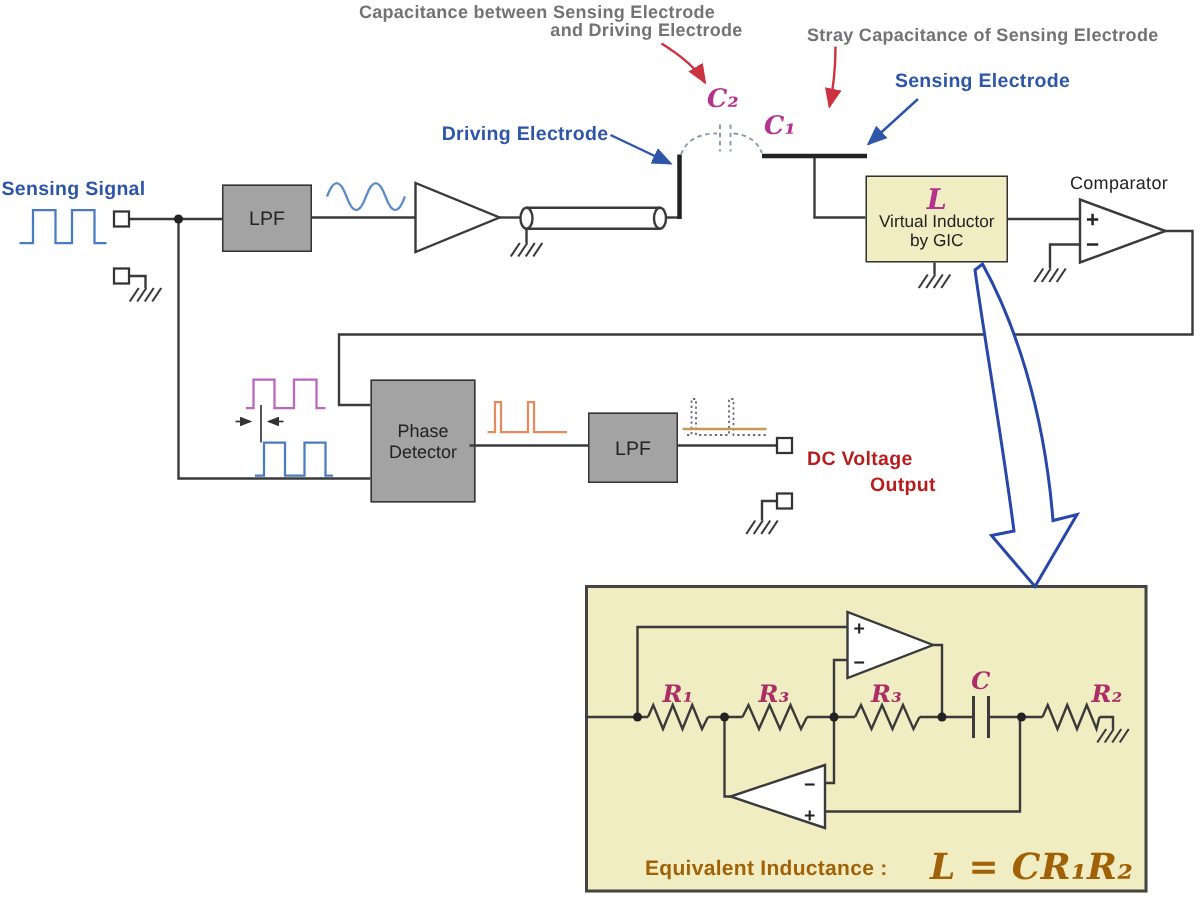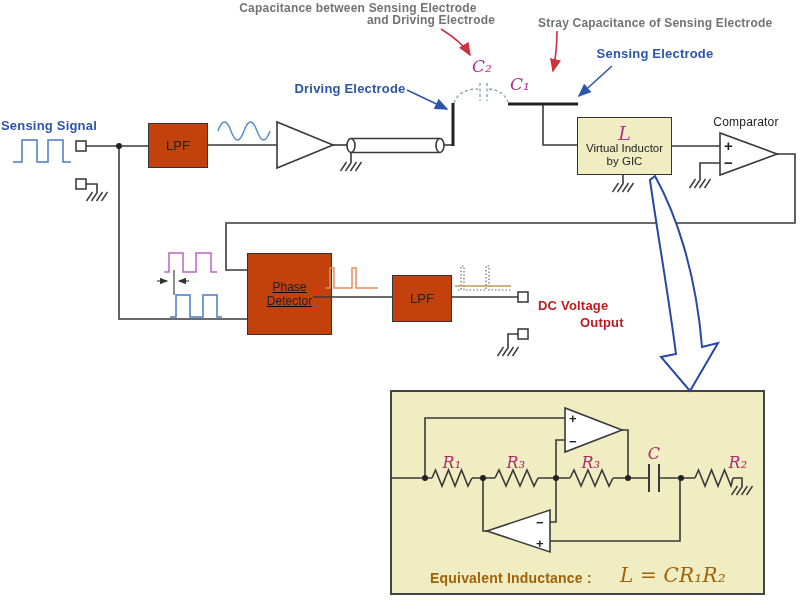--- a/index.html
+++ b/index.html
@@ -2,45 +2,45 @@
 <html><head>
 <meta charset="utf-8">
 <style>
   html,body{margin:0;padding:0;}
   body{width:800px;height:600px;position:relative;background:#ffffff;overflow:hidden;
        font-family:"Liberation Sans",sans-serif;}
   .layer{position:absolute;left:0;top:0;width:800px;height:600px;}
   #boxes{z-index:1;}
   #wires{z-index:2;pointer-events:none;}
   #labels{z-index:3;}
-  .box{position:absolute;border:1.6px solid #333;background:#c2410c;display:flex;
+  .box{position:absolute;border:1.6px solid #333;background:#a3a3a3;display:flex;
        flex-direction:column;align-items:center;justify-content:center;box-sizing:border-box;}
   .ybox{background:#f1edc3;}
   .lbl{position:absolute;white-space:nowrap;font-weight:600;letter-spacing:.2px;}
   .ctr{transform:translateX(-50%);}
   .red{color:#737373;}
   .blu{color:#2d55a8;}
   .mag{color:#b5338f;}
   .blk{color:#222;font-weight:500;}
   .org{color:#b91c1c;}
   .crim{color:#ad2d67;}
   .marn{color:#a16207;}
-  .ser{font-family:"DejaVu Serif",serif;font-style:italic;font-weight:400;}
+  .ser{font-family:"DejaVu Serif",serif;font-style:italic;font-weight:700;}
   .s12{font-size:12px;} .s13{font-size:13px;} .s14{font-size:14px;}
-  .s17{font-size:17px;} .s20{font-size:20px;}
+  .s17{font-size:17px;} .s20{font-size:24px;}
 </style>
 </head>
 <body>
 
 <div id="boxes" class="layer">
   <div class="box" style="left:148px;top:123px;width:60px;height:45px;">
     <span class="blk s13">LPF</span>
   </div>
 
-  <div class="box" style="left:247px;top:253px;width:85px;height:82px;text-decoration:underline;">
+  <div class="box" style="left:247px;top:253px;width:70px;height:82px;">
     <span class="blk s12">Phase</span>
     <span class="blk s12">Detector</span>
   </div>
 
   <div class="box" style="left:392px;top:275px;width:60px;height:47px;">
     <span class="blk s13">LPF</span>
   </div>
 
   <div class="box ybox" style="left:577px;top:117px;width:95px;height:58px;">
     <span class="ser mag" style="font-size:19px;line-height:18px;">L</span>

